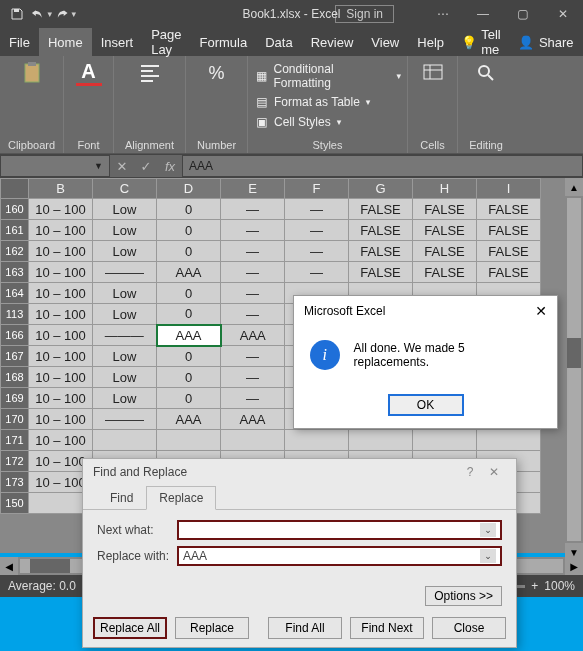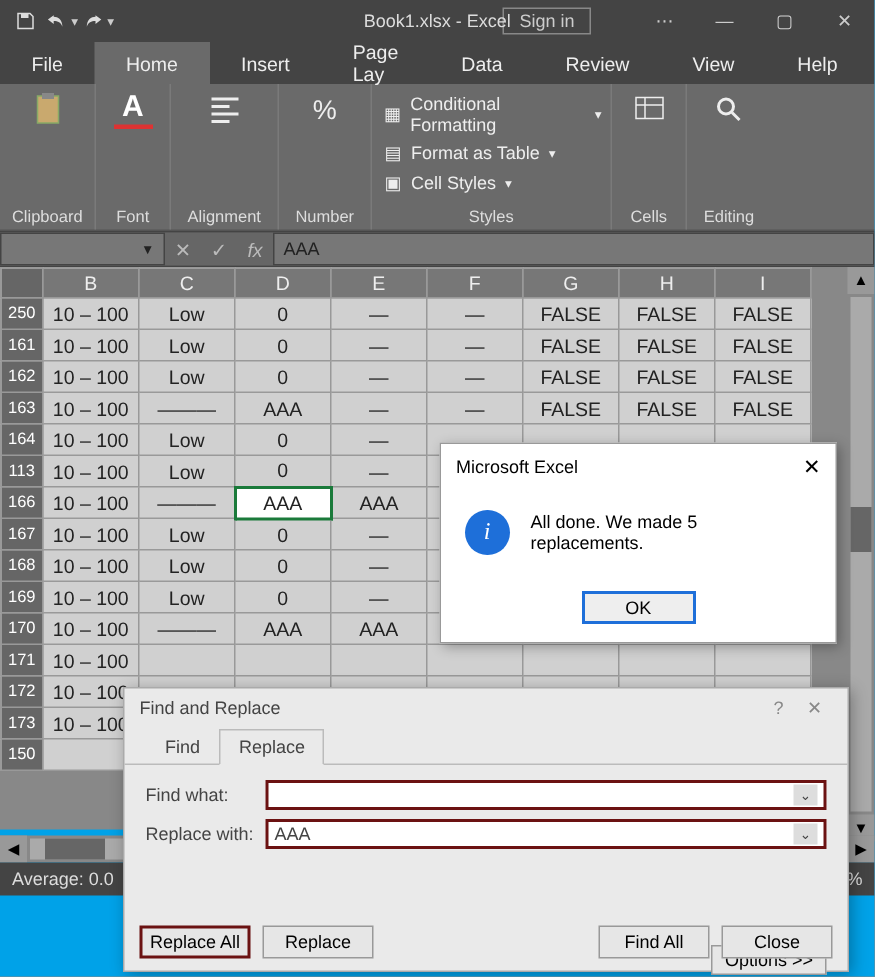--- a/index.html
+++ b/index.html
@@ -10,21 +10,21 @@
 .titlebar .qat { display: flex; gap: 2px; padding: 0 6px; align-items: center; }
 .titlebar .qat-item { width: 22px; height: 22px; display: flex; align-items: center; justify-content: center; cursor: pointer; }
 .titlebar .spacer { flex: 1; }
 .titlebar .doc-title { position: absolute; left: 50%; transform: translateX(-50%); color: #ddd; }
 .titlebar .signin { border: 1px solid #888; padding: 1px 10px; margin-right: 29px; color: #ccc; font-size: 12px; cursor: pointer; }
 .titlebar .win-btns { display: flex; }
 .titlebar .win-btn { width: 40px; height: 28px; display: flex; align-items: center; justify-content: center; cursor: pointer; color: #ccc; }
 
 
 .ribbon-tabs { background: #444; height: 28px; display: flex; align-items: stretch; color: #eee; font-size: 13px; }
-.ribbon-tabs .tab { padding: 0 21px; display: flex; align-items: center; cursor: pointer; }
+.ribbon-tabs .tab { padding: 0 9px; display: flex; align-items: center; cursor: pointer; }
 .ribbon-tabs .tab.active { background: #6a6a6a; }
 .ribbon-tabs .tell { display: flex; align-items: center; gap: 4px; padding: 0 8px; }
 .ribbon-tabs .share { margin-left: auto; padding: 0 10px; display: flex; align-items: center; gap: 4px; }
 
 
 .ribbon { background: #6a6a6a; height: 98px; display: flex; border-bottom: 1px solid #555; }
 .rgroup { border-right: 1px solid #7a7a7a; display: flex; flex-direction: column; align-items: center; justify-content: space-between; padding: 4px 6px 2px; color: #eee; font-size: 11px; }
 .rgroup .big { display: flex; flex-direction: column; align-items: center; gap: 2px; cursor: pointer; }
 .rgroup .ico { width: 26px; height: 26px; display: flex; align-items: center; justify-content: center; }
 .rgroup .grp-name { font-size: 11px; color: #ddd; padding-top: 2px; }
@@ -71,33 +71,33 @@
 
 .msgbox { position: absolute; left: 293px; top: 295px; width: 265px; background: #fff; border: 1px solid #999; box-shadow: 2px 2px 8px rgba(0,0,0,0.3); }
 .msgbox .mb-title { height: 30px; display: flex; align-items: center; padding: 0 10px; font-size: 12px; }
 .msgbox .mb-title .x { margin-left: auto; font-size: 14px; cursor: pointer; }
 .msgbox .mb-body { display: flex; align-items: center; gap: 14px; padding: 14px 16px 18px; font-size: 12px; }
 .msgbox .mb-body .info-ico { width: 30px; height: 30px; border-radius: 50%; background: #1e6fd9; color: #fff; display: flex; align-items: center; justify-content: center; font-family: Georgia, serif; font-style: italic; font-size: 16px; }
 .msgbox .mb-foot { padding: 6px 0 12px; text-align: center; }
 .msgbox .mb-foot button { width: 76px; height: 22px; border: 2px solid #1e6fd9; background: #eee; font-size: 12px; cursor: pointer; }
 
 
-.fr-dlg { position: absolute; left: 82px; top: 458px; width: 484px; height: 190px; background: #eaeaea; border: 1px solid #aaa; box-shadow: 2px 2px 10px rgba(0,0,0,0.3); font-size: 12px; color: #444; }
+.fr-dlg { position: absolute; left: 82px; top: 458px; width: 435px; height: 190px; background: #eaeaea; border: 1px solid #aaa; box-shadow: 2px 2px 10px rgba(0,0,0,0.3); font-size: 12px; color: #444; }
 .fr-dlg .fr-title { height: 26px; display: flex; align-items: center; padding: 0 10px; }
 .fr-dlg .fr-title .t { flex: 1; }
 .fr-dlg .fr-title .hx { width: 24px; text-align: center; cursor: pointer; color: #888; }
 .fr-dlg .fr-tabs { display: flex; padding: 0 14px; border-bottom: 1px solid #bbb; }
 .fr-dlg .fr-tab { padding: 4px 12px; cursor: pointer; border: 1px solid transparent; position: relative; top: 1px; }
 .fr-dlg .fr-tab.active { background: #eaeaea; border: 1px solid #bbb; border-bottom: 1px solid #eaeaea; }
 .fr-dlg .fr-body { padding: 10px 14px; }
 .fr-dlg .fr-row { display: flex; align-items: center; margin-bottom: 6px; }
 .fr-dlg .fr-row label { width: 80px; text-decoration: underline; text-decoration-color: transparent; }
 .fr-dlg .fr-combo { flex: 1; height: 20px; border: 2px solid #6b1212; background: #fff; display: flex; align-items: center; padding: 0 4px; }
 .fr-dlg .fr-combo .dd { margin-left: auto; font-size: 9px; background: #ddd; width: 16px; height: 14px; display: flex; align-items: center; justify-content: center; cursor: pointer; }
-.fr-dlg .fr-opts { text-align: right; padding: 4px 14px 0 0; margin-top: 44px; }
+.fr-dlg .fr-opts { text-align: right; padding: 4px 14px 0 0; }
 .fr-dlg .fr-opts button { padding: 2px 8px; border: 1px solid #999; background: #e6e6e6; cursor: pointer; font-size: 12px; }
 .fr-dlg .fr-foot { position: absolute; bottom: 8px; left: 10px; right: 10px; display: flex; gap: 8px; margin-top: 41px; }
 .fr-dlg .fr-foot button { flex: 0 0 auto; width: 74px; height: 22px; border: 1px solid #999; background: #e6e6e6; cursor: pointer; font-size: 12px; }
 .fr-dlg .fr-foot button.primary { border: 2px solid #6b1212; }
 .fr-dlg .fr-foot .gap { flex: 1; }
 
 svg { display: block; }
 </style>
 </head>
 <body>
@@ -132,20 +132,21 @@
     <div class="win-btn">▢</div>
     <div class="win-btn">✕</div>
   </div>
 </div>
 
 <div class="ribbon-tabs">
   <div class="tab">File</div>
   <div class="tab active">Home</div>
   <div class="tab">Insert</div>
   <div class="tab">Page Lay</div>
+  <div class="tab">Formula</div>
   <div class="tab">Data</div>
   <div class="tab">Review</div>
   <div class="tab">View</div>
   <div class="tab">Help</div>
   <div class="tell">
       <span>💡</span>
       <span>Tell me</span>
     </div>
   <div class="share">
       <span>👤</span>
@@ -258,21 +259,21 @@
           <th class="colh col-D">D</th>
           <th class="colh col-E">E</th>
           <th class="colh col-F">F</th>
           <th class="colh col-G">G</th>
           <th class="colh col-H">H</th>
           <th class="colh col-I">I</th>
         </tr>
       </tbody>
       <tbody>
         <tr>
-          <th class="rowh">250</th>
+          <th class="rowh">160</th>
           <td class="col-B">10 – 100</td>
           <td class="col-C">Low</td>
           <td class="col-D">0</td>
           <td class="col-E">—</td>
           <td class="col-F">—</td>
           <td class="col-G">FALSE</td>
           <td class="col-H">FALSE</td>
           <td class="col-I">FALSE</td>
         </tr>
       </tbody>
@@ -512,35 +513,36 @@
     <span class="t">Find and Replace</span>
     <span class="hx">?</span>
     <span class="hx">✕</span>
   </div>
   <div class="fr-tabs">
     <div class="fr-tab">Find</div>
     <div class="fr-tab active">Replace</div>
   </div>
   <div class="fr-body">
     <div class="fr-row">
-      <label>Find what:</label>
+      <label>Next what:</label>
       <div class="fr-combo">
           <span></span>
           <span class="dd">⌄</span>
         </div>
     </div>
     <div class="fr-row">
       <label>Replace with:</label>
       <div class="fr-combo">
           <span>AAA</span>
           <span class="dd">⌄</span>
         </div>
     </div>
   </div>
   <div class="fr-opts"><button>Options &gt;&gt;</button></div>
   <div class="fr-foot">
     <button class="primary">Replace All</button>
     <button>Replace</button>
     <div class="gap"></div>
     <button>Find All</button>
+    <button>Find Next</button>
     <button>Close</button>
   </div>
 </div>
 
 </body></html>

